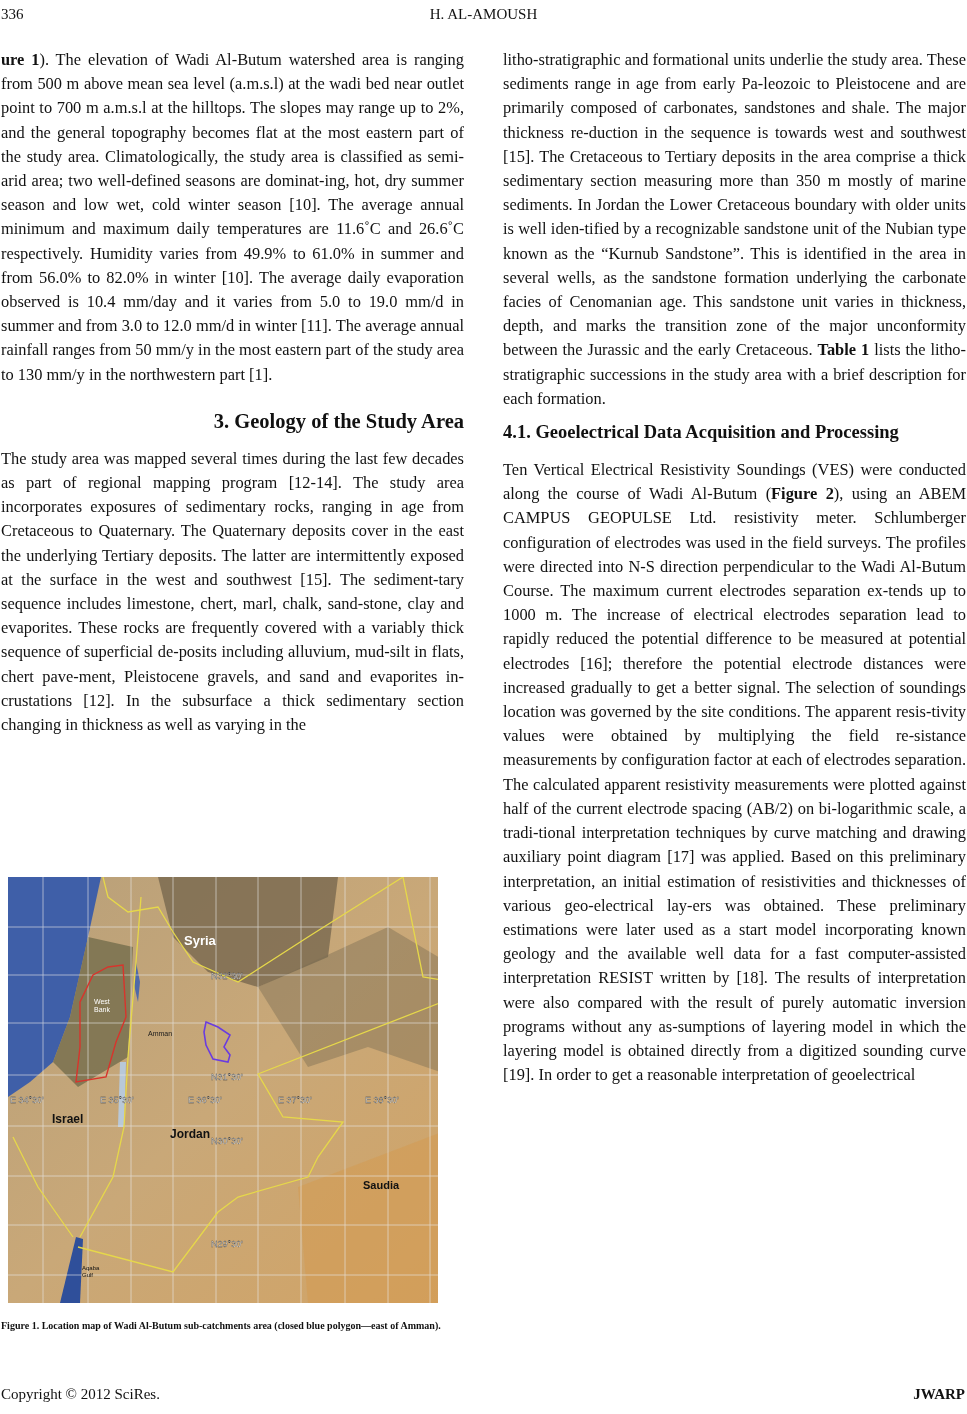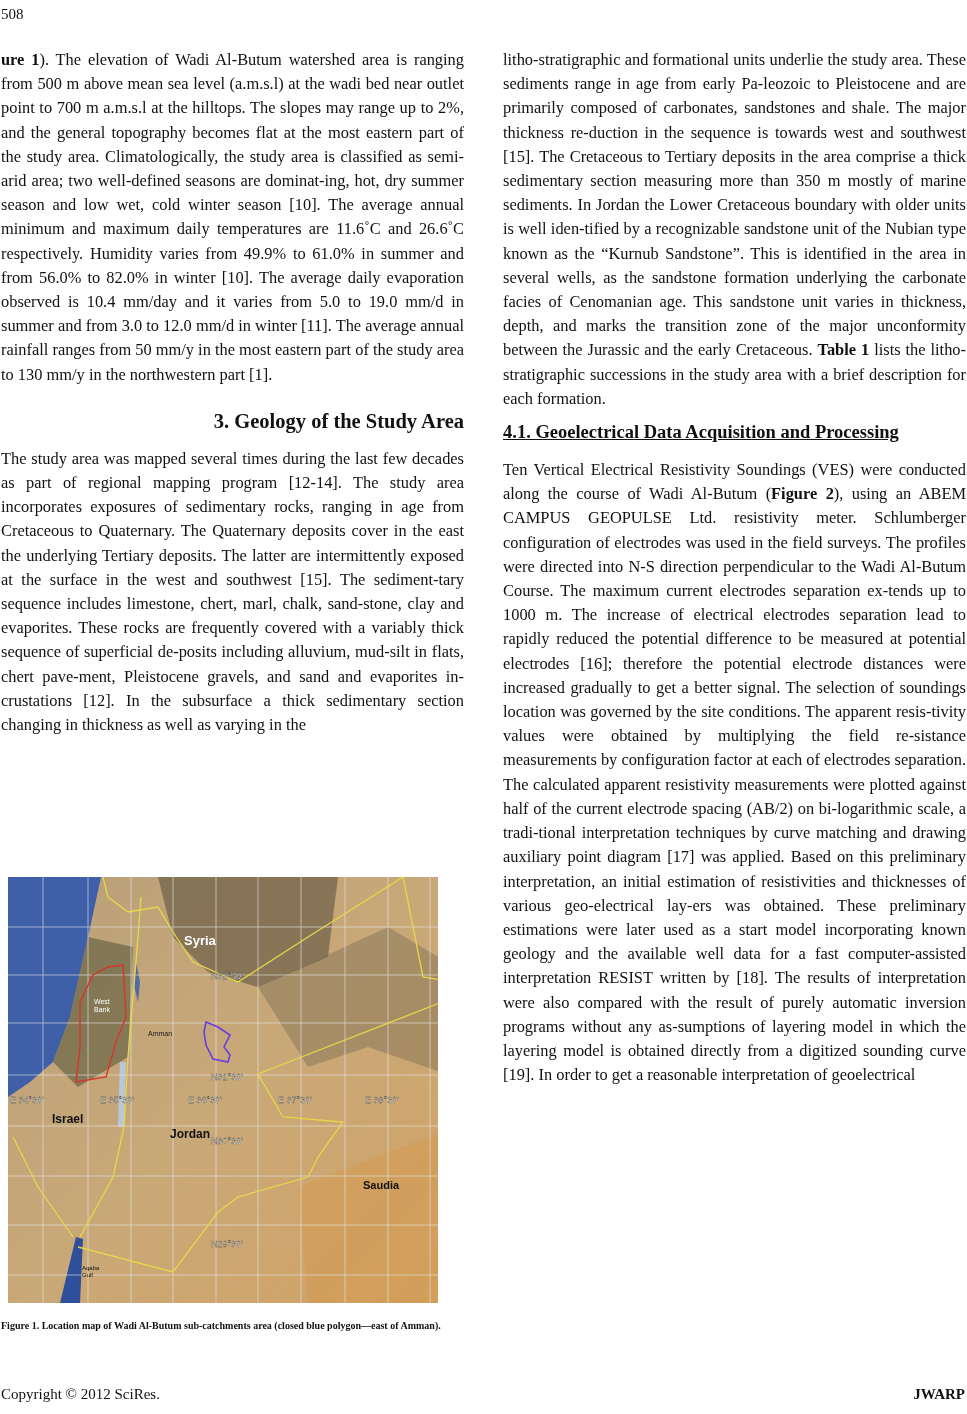--- a/index.html
+++ b/index.html
@@ -11,37 +11,38 @@
   .page-num { position: absolute; left: 1px; top: 0; }
   .author { position: absolute; left: 0; width: 967px; text-align: center; top: 0; }
 
   .col { position: absolute; top: 48px; font-size: 16.4px; line-height: 24.2px; text-align: justify; }
   .col-left { left: 1px; width: 463px; }
   .col-right { left: 503px; width: 463px; }
   .col p { margin: 0; }
   .col b { font-weight: bold; margin-top: 32px; }
 
   .h-sec { font-weight: bold; font-size: 20.5px; line-height: 24px; margin: 22px 0 14px 0; text-align: right; }
-  .h-sub { font-weight: bold; font-size: 18.5px; line-height: 23px; margin: 10px 0 14px 0; text-align: left; padding-left: 40px; text-indent: -40px; text-decoration: underline; }
+  .h-sub { font-weight: bold; font-size: 18.5px; line-height: 23px; margin: 10px 0 14px 0; text-align: left; padding-left: 40px; text-indent: -40px; }
 
   .figure { position: absolute; left: 8px; top: 877px; width: 430px; height: 426px; overflow: hidden; }
   .figure svg { display: block; }
   .map-label { font-family: "Liberation Sans", "DejaVu Sans", sans-serif; }
 
   .caption { position: absolute; left: 1px; top: 1314px; width: 463px; font-weight: bold; font-size: 10px; line-height: 23px; text-align: justify; }
 
   .footer { position: absolute; top: 1386px; left: 0; width: 967px; font-size: 15px; }
   .copyright { position: absolute; left: 1px; top: 0; }
   .journal { position: absolute; right: 2px; top: 0; font-weight: bold; }
 </style>
 </head>
 <body>
 
 <div class="running-head">
-  <span class="page-num">508</span>
+  <span class="page-num">336</span>
+  <span class="author">H. AL-AMOUSH</span>
 </div>
 
 <div class="col col-left">
   <p><b>ure 1</b><span>). The elevation of Wadi Al-Butum watershed area is ranging from 500 m above mean sea level (a.m.s.l) at the wadi bed near outlet point to 700 m a.m.s.l at the hilltops. The slopes may range up to 2%, and the general topography becomes flat at the most eastern part of the study area. Climatologically, the study area is classified as semi-arid area; two well-defined seasons are dominat-ing, hot, dry summer season and low wet, cold winter season [10]. The average annual minimum and maximum daily temperatures are 11.6˚C and 26.6˚C respectively. Humidity varies from 49.9% to 61.0% in summer and from 56.0% to 82.0% in winter [10]. The average daily evaporation observed is 10.4 mm/day and it varies from 5.0 to 19.0 mm/d in summer and from 3.0 to 12.0 mm/d in winter [11]. The average annual rainfall ranges from 50 mm/y in the most eastern part of the study area to 130 mm/y in the northwestern part [1].</span></p>
   <div class="h-sec">3. Geology of the Study Area</div>
   <p>The study area was mapped several times during the last few decades as part of regional mapping program [12-14]. The study area incorporates exposures of sedimentary rocks, ranging in age from Cretaceous to Quaternary. The Quaternary deposits cover in the east the underlying Tertiary deposits. The latter are intermittently exposed at the surface in the west and southwest [15]. The sediment-tary sequence includes limestone, chert, marl, chalk, sand-stone, clay and evaporites. These rocks are frequently covered with a variably thick sequence of superficial de-posits including alluvium, mud-silt in flats, chert pave-ment, Pleistocene gravels, and sand and evaporites in-crustations [12]. In the subsurface a thick sedimentary section changing in thickness as well as varying in the</p>
 </div>
 
 <div class="figure">
   <svg width="447" height="426" viewBox="0 0 447 426">

